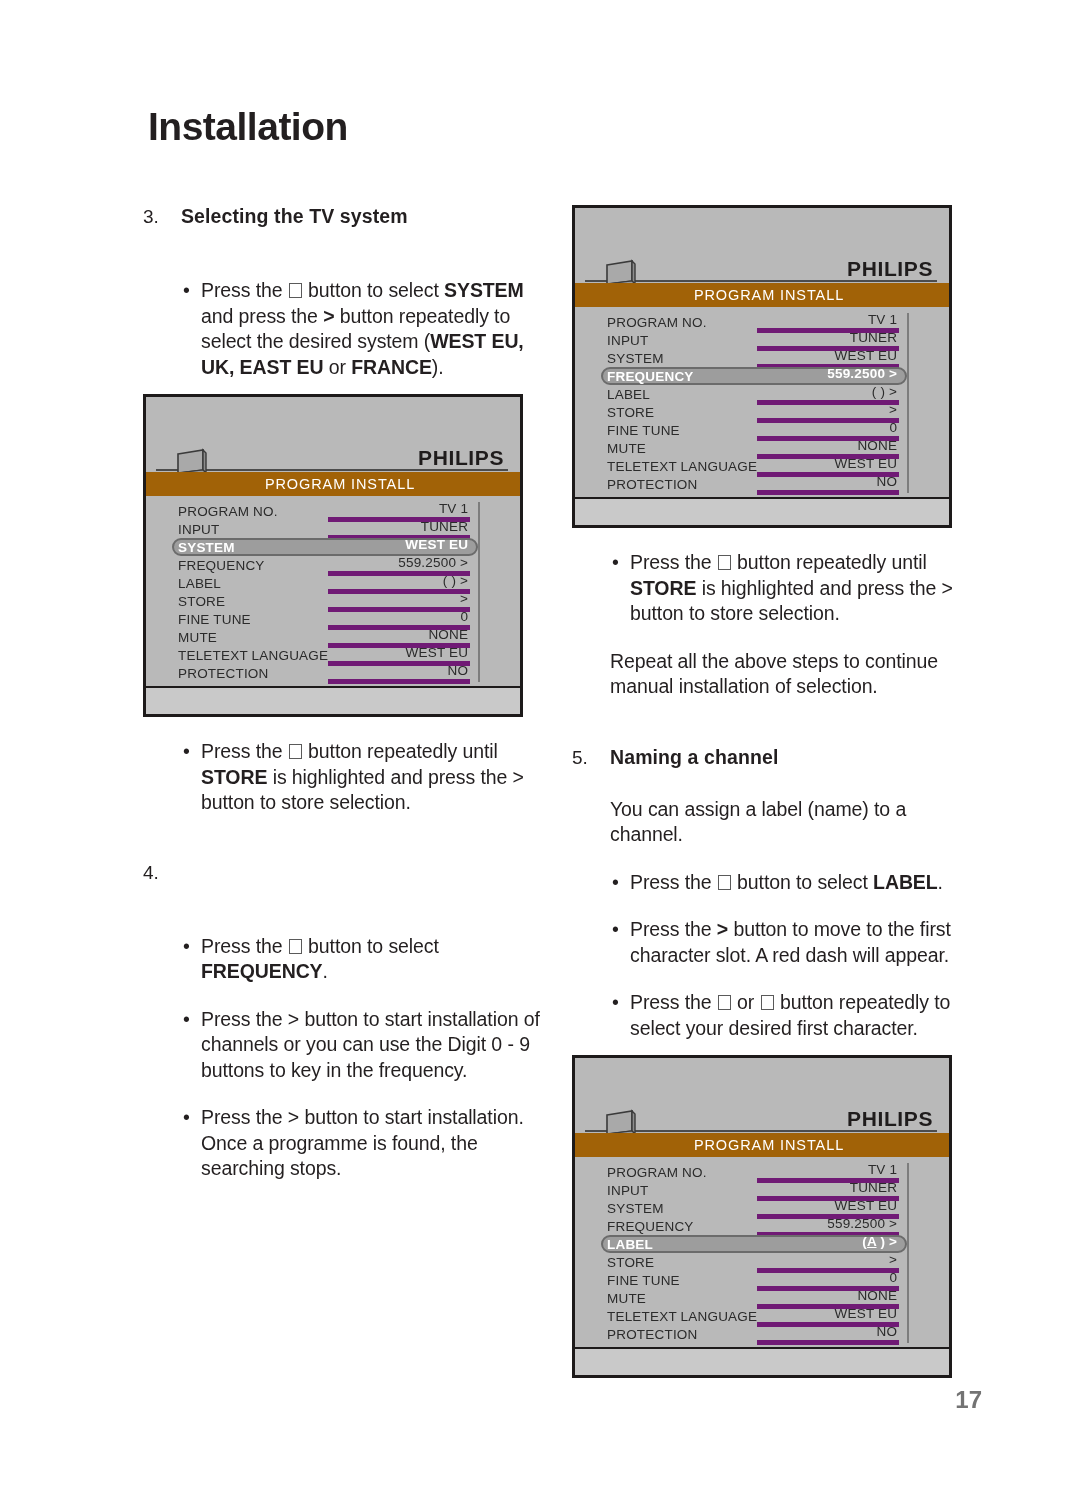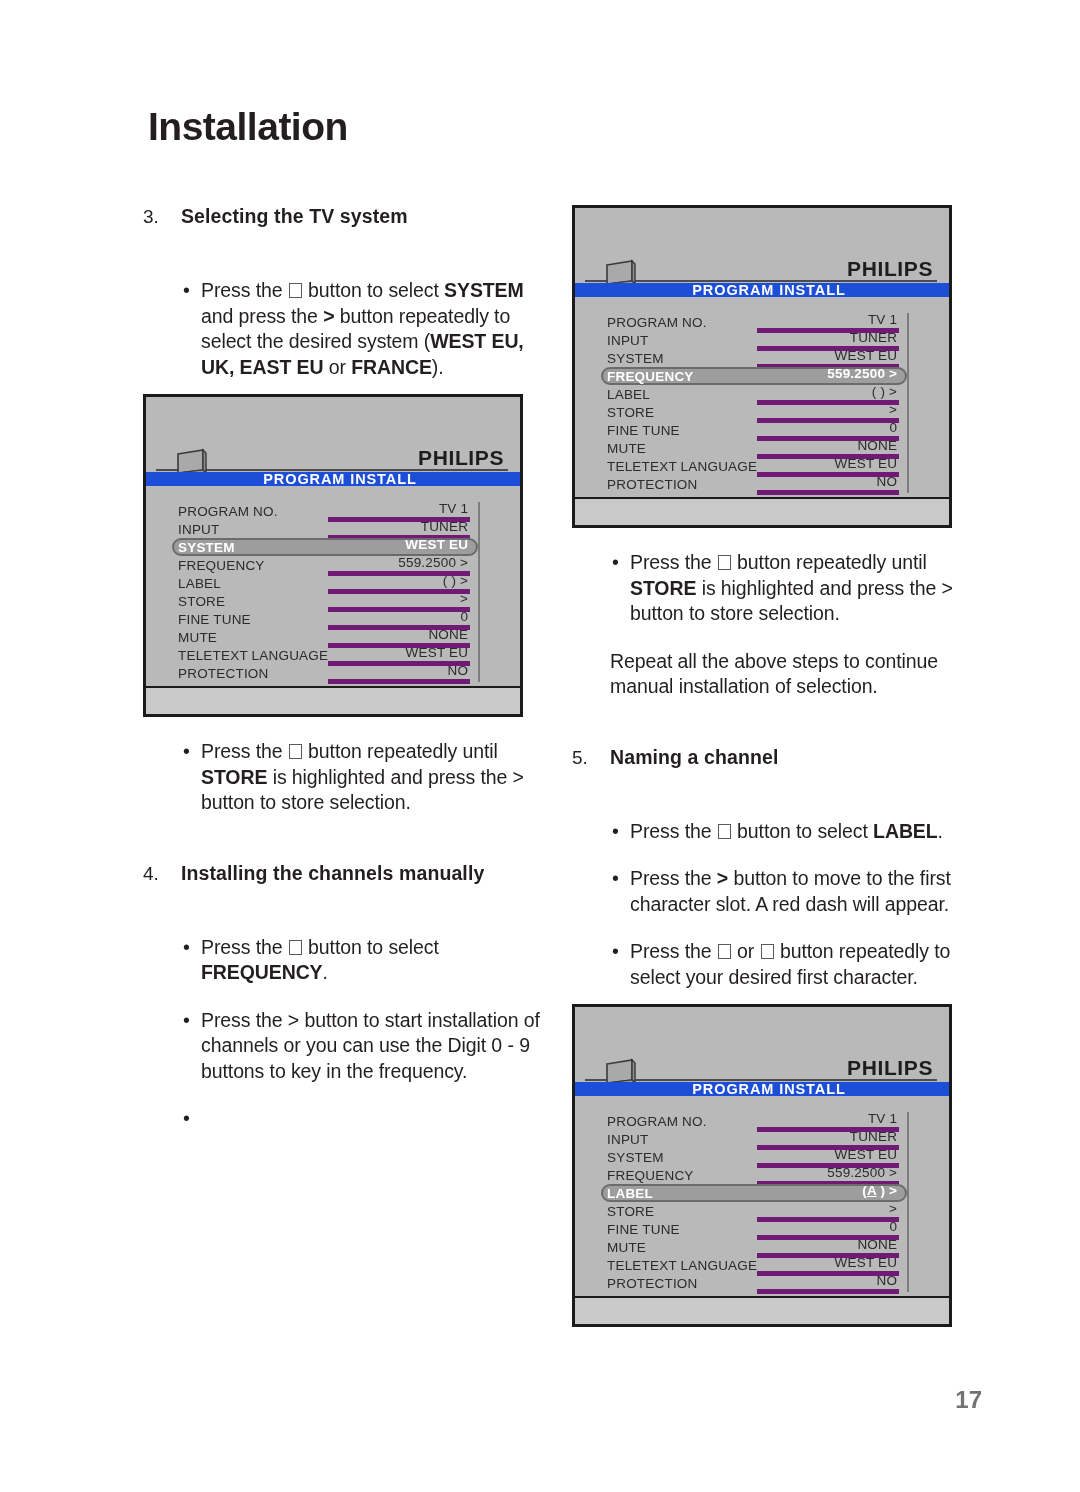--- a/index.html
+++ b/index.html
@@ -126,25 +126,25 @@
     font-size: 21px;
     font-weight: bold;
     letter-spacing: 0.6px;
     color: #1f1c1c;
   }
   .osd-subtitle {
     position: absolute;
     left: 0;
     right: 0;
     top: 28px;
-    height: 14px;
-    background: #1d4ed8;
+    height: 24px;
+    background: #a16207;
     color: #ffffff;
     font-size: 14.5px;
-    font-weight: bold;
+    font-weight: normal;
     letter-spacing: 0.9px;
     display: flex;
     align-items: center;
     justify-content: center;
     padding-left: 14px;
     box-sizing: border-box;
   }
   .osd-body {
     display: flex;
     background: #b9b9b9;
@@ -307,37 +307,36 @@
   </div>
 
   <div class="gap-m"></div>
 
   <div class="bullet"><span class="dot">•</span><span>Press the </span><span class="glyph-box"></span><span> button repeatedly until </span><span class="b">STORE</span><span> is highlighted and press the &gt; button to store selection.</span></div>
 
   <div class="gap-xl"></div>
 
   <div class="numbered-heading">
     <span class="num">4.</span>
-    <span class="htext">Installing the channels manually</span>
   </div>
 
   <div class="gap-m"></div>
 
 
   <div class="gap-m"></div>
 
   <div class="bullet"><span class="dot">•</span><span>Press the </span><span class="glyph-box"></span><span> button to select </span><span class="b">FREQUENCY</span><span>.</span></div>
 
   <div class="gap-m"></div>
 
   <div class="bullet"><span class="dot">•</span><span>Press the  &gt; button to start installation of channels or you can use the Digit 0 - 9 buttons to key in the frequency.</span></div>
 
   <div class="gap-m"></div>
 
-  <div class="bullet"><span class="dot">•</span></div>
+  <div class="bullet"><span class="dot">•</span><span>Press the &gt; button to start installation. Once a programme is found, the searching stops.</span></div>
 
 </div>
 
 <div class="column" id="col-right">
 
   <div class="osd">
     <div class="osd-header">
       <div class="osd-rule"></div>
       <svg class="tv-icon" viewBox="0 0 40 36">
         <polygon points="6,6 31,2 31,22 6,25" fill="#a9a9a9" stroke="#3a3a3a" stroke-width="1.6"></polygon>
@@ -417,20 +416,21 @@
 
   <div class="gap-xl"></div>
 
   <div class="numbered-heading">
     <span class="num">5.</span>
     <span class="htext">Naming a channel</span>
   </div>
 
   <div class="gap-m"></div>
 
+  <div class="para">You can assign a label (name) to a channel.</div>
 
   <div class="gap-m"></div>
 
   <div class="bullet"><span class="dot">•</span><span>Press the </span><span class="glyph-box"></span><span> button to select </span><span class="b">LABEL</span><span>.</span></div>
 
   <div class="gap-m"></div>
 
   <div class="bullet"><span class="dot">•</span><span>Press the  </span><span class="gt-b">&gt;</span><span>  button to move to  the first character slot. A red dash will appear.</span></div>
 
   <div class="gap-m"></div>

